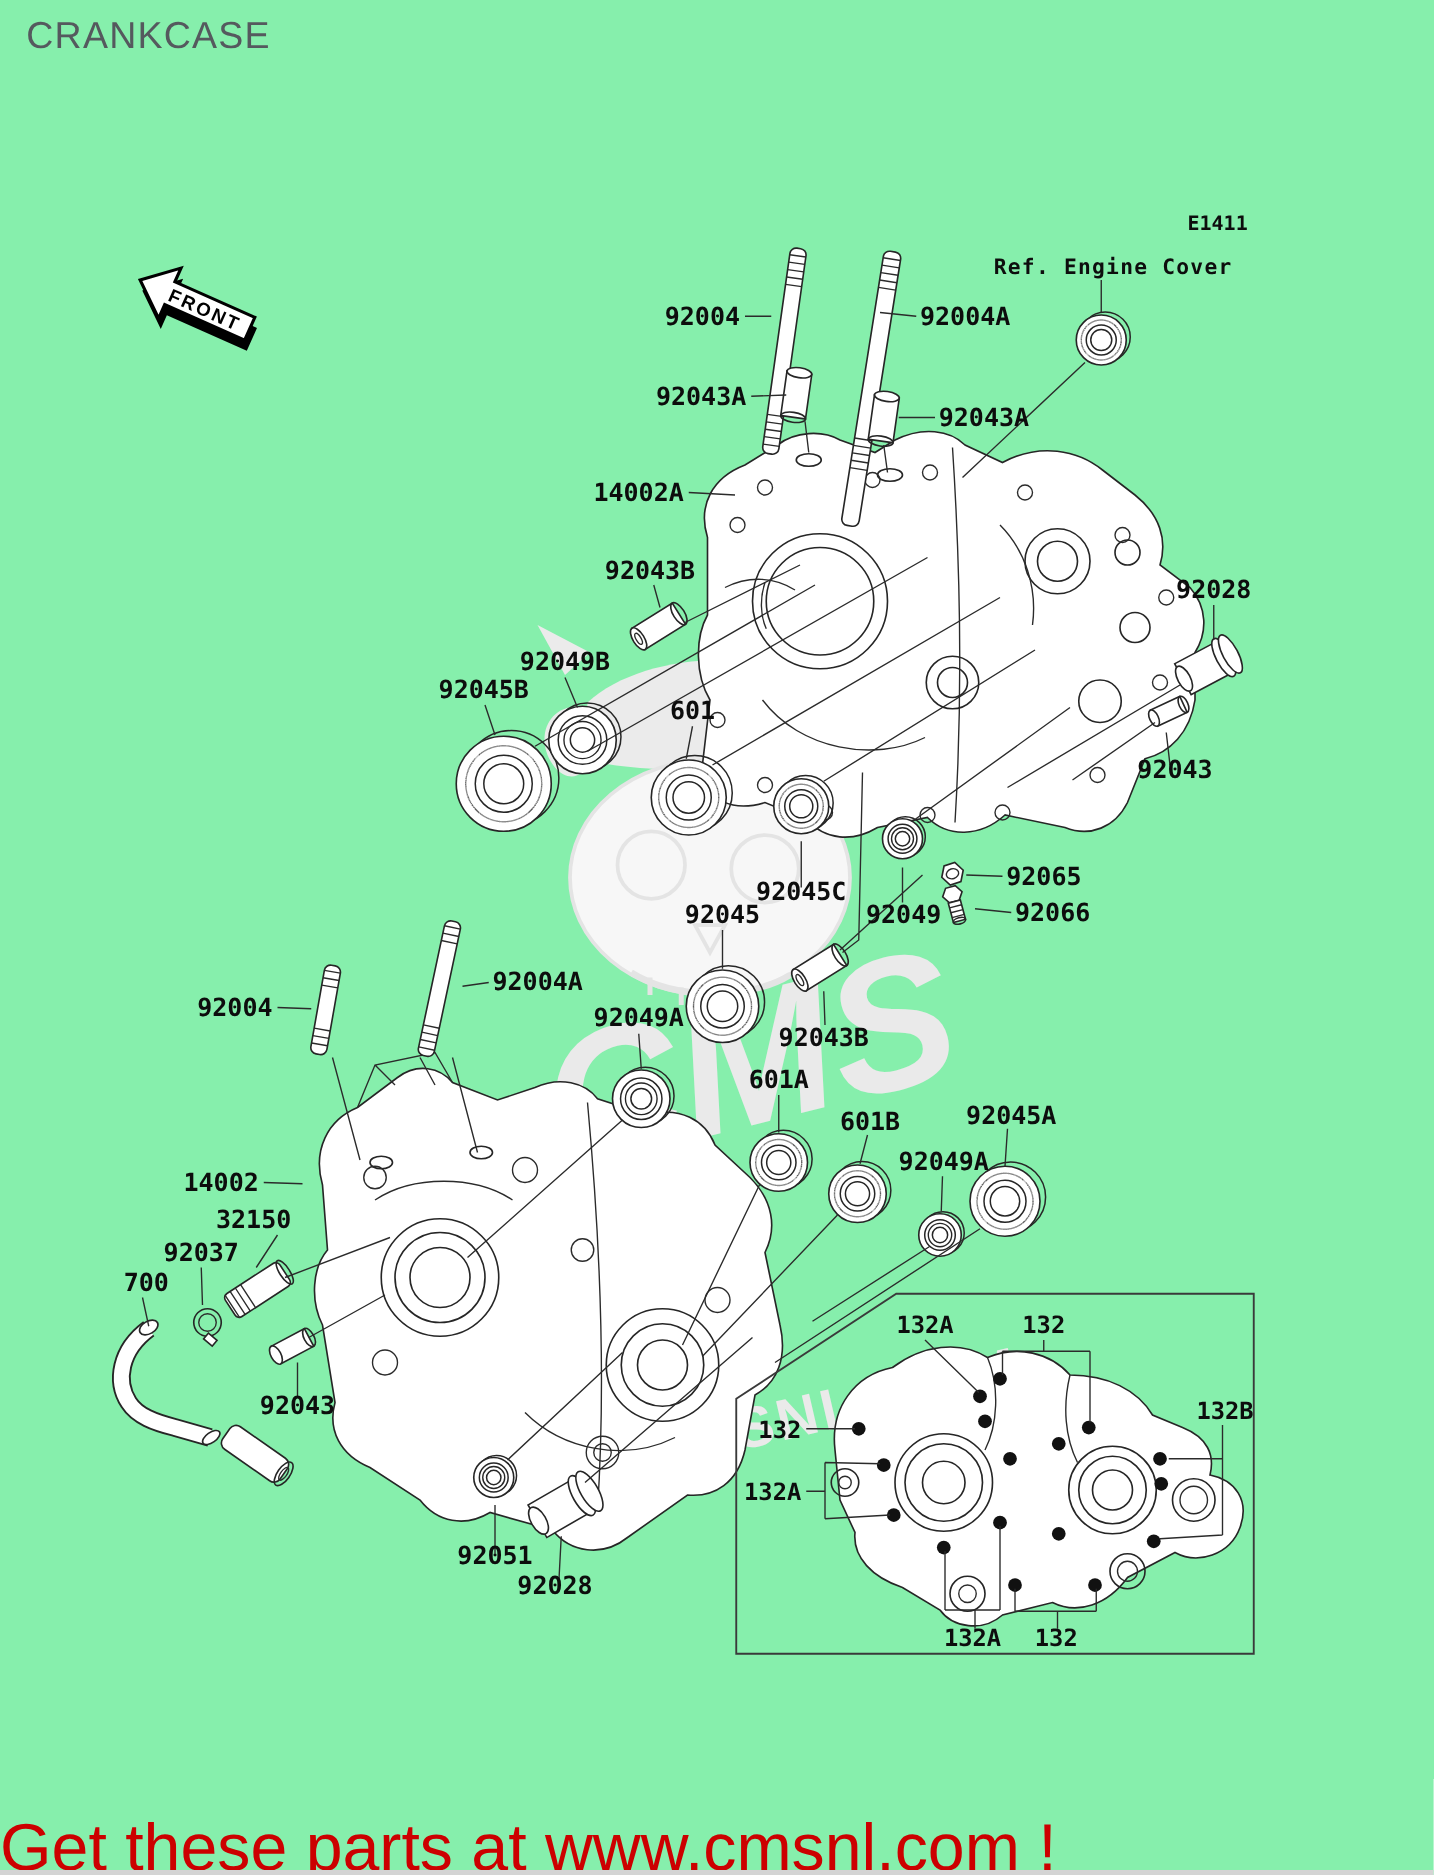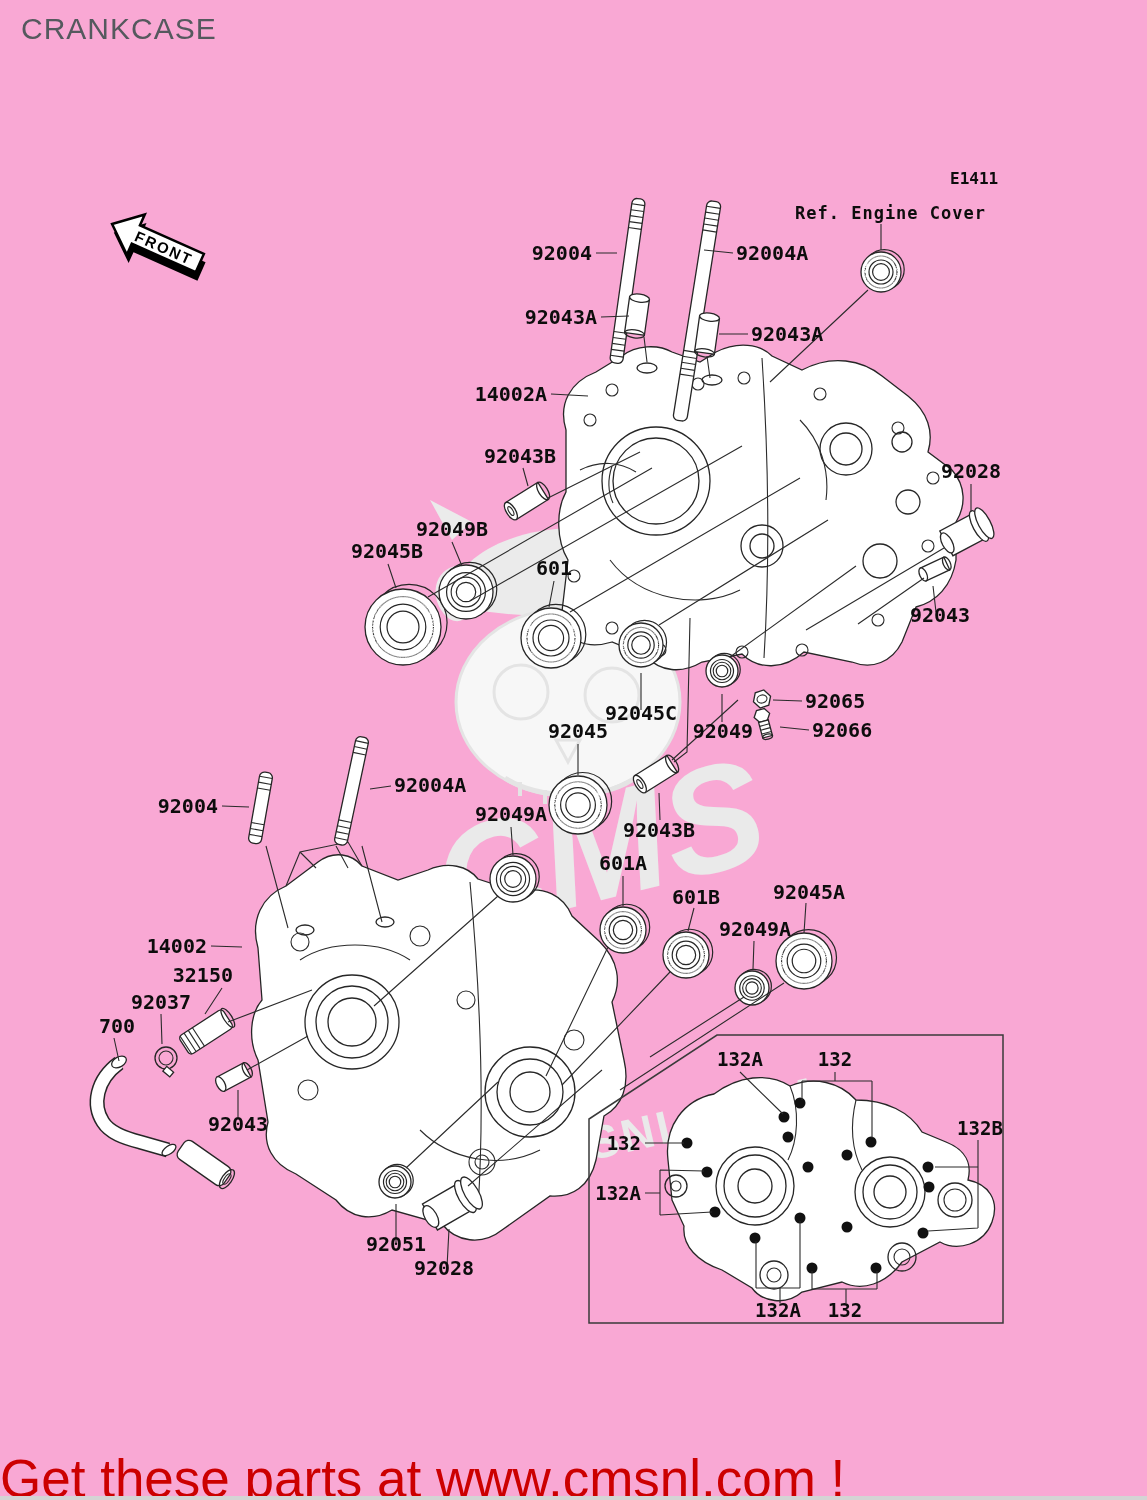--- a/index.html
+++ b/index.html
@@ -1,16 +1,16 @@
 <!DOCTYPE html>
 <html><head>
 <meta charset="utf-8">
 <style>
   html,body{margin:0;padding:0;background:#ffffff;}
-  .page{position:relative;width:1147px;height:1500px;background:#f9a8d4;overflow:hidden;
+  .page{position:relative;width:1147px;height:1500px;background:#86efac;overflow:hidden;
         font-family:"Liberation Sans",sans-serif;}
   .title{position:absolute;left:21px;top:12px;font-size:30px;letter-spacing:1px;
          color:#55595e;font-family:"Liberation Sans",sans-serif;}
   .footer{position:absolute;left:0;top:1448px;width:100%;text-align:left;
           font-size:53px;color:#cc0000;font-family:"Liberation Sans",sans-serif;}
   .bottom-strip{position:absolute;left:0;top:1496px;width:100%;height:4px;background:#d4d4d4;}
   svg{position:absolute;left:0;top:0;}
   .ln{fill:none;stroke:#262626;stroke-width:1.3;}
   .lnf{fill:#ffffff;stroke:#262626;stroke-width:1.3;}
   .lnthin{fill:none;stroke:#2b2b2b;stroke-width:1.1;}

